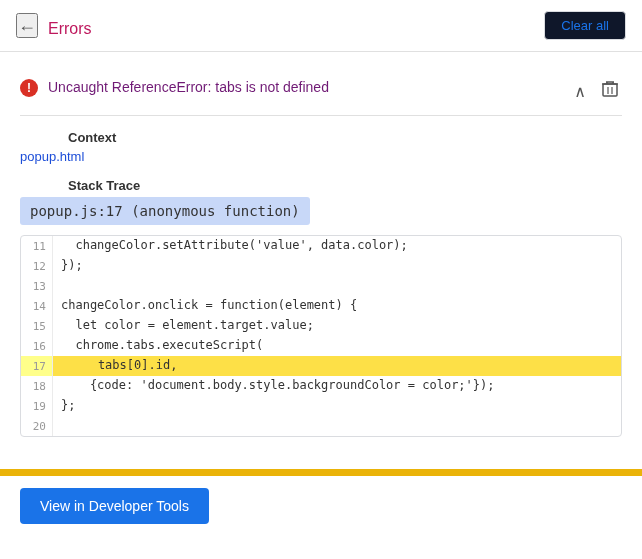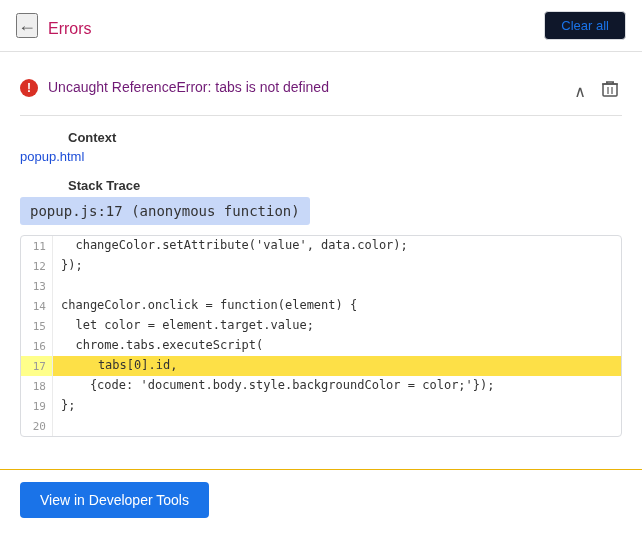--- a/index.html
+++ b/index.html
@@ -184,21 +184,21 @@
       flex: 1;
     }
     
     .code-block-wrapper {
       position: relative;
     }
 
     
     .bottom-bar {
       padding: 12px 20px;
-      border-top: 1px solid #eab308;
+      border-top: 7px solid #eab308;
       background: #fff;
     }
     .view-devtools-btn {
       background: #1a73e8;
       color: #fff;
       border: none;
       border-radius: 4px;
       padding: 10px 20px;
       font-size: 14px;
       font-weight: 500;

